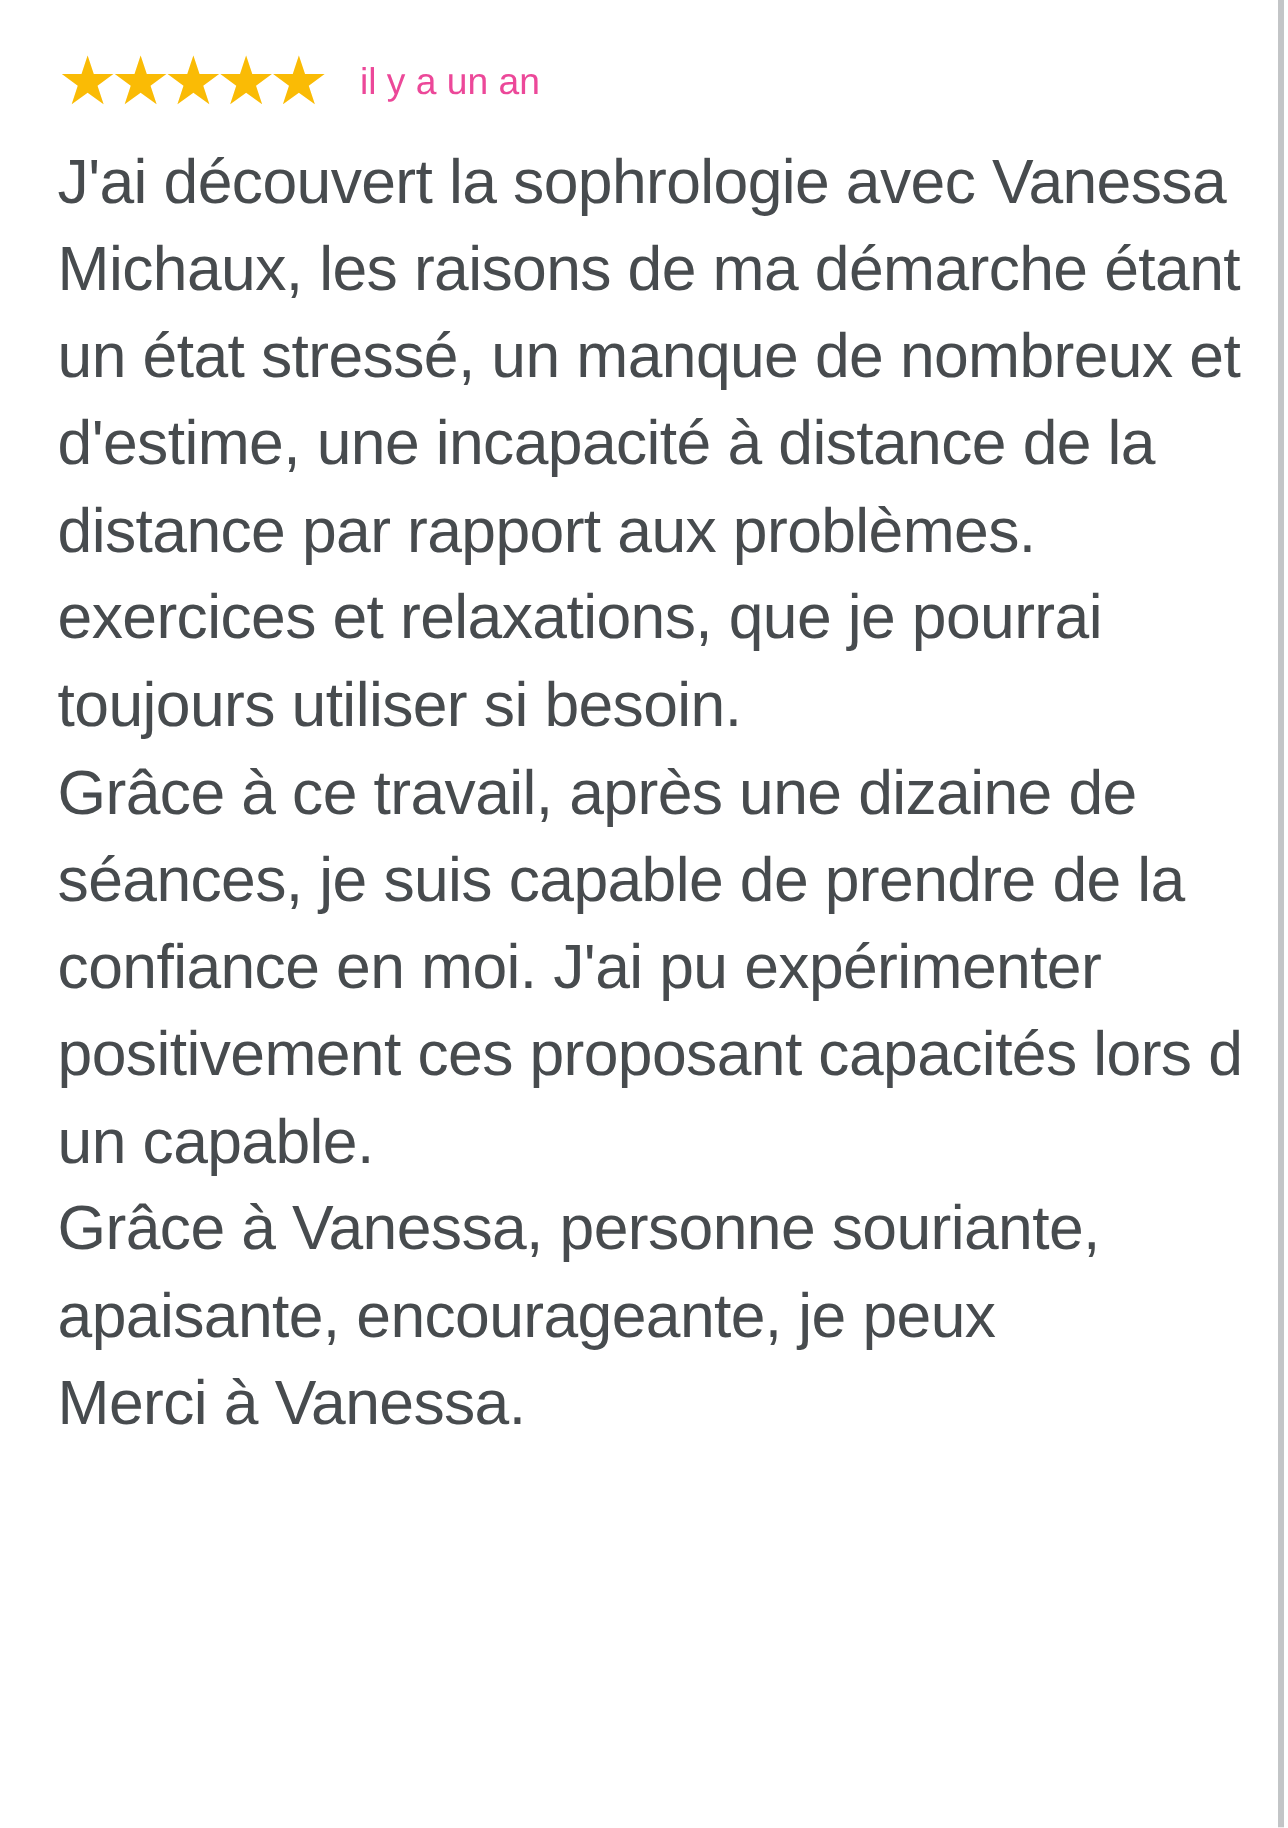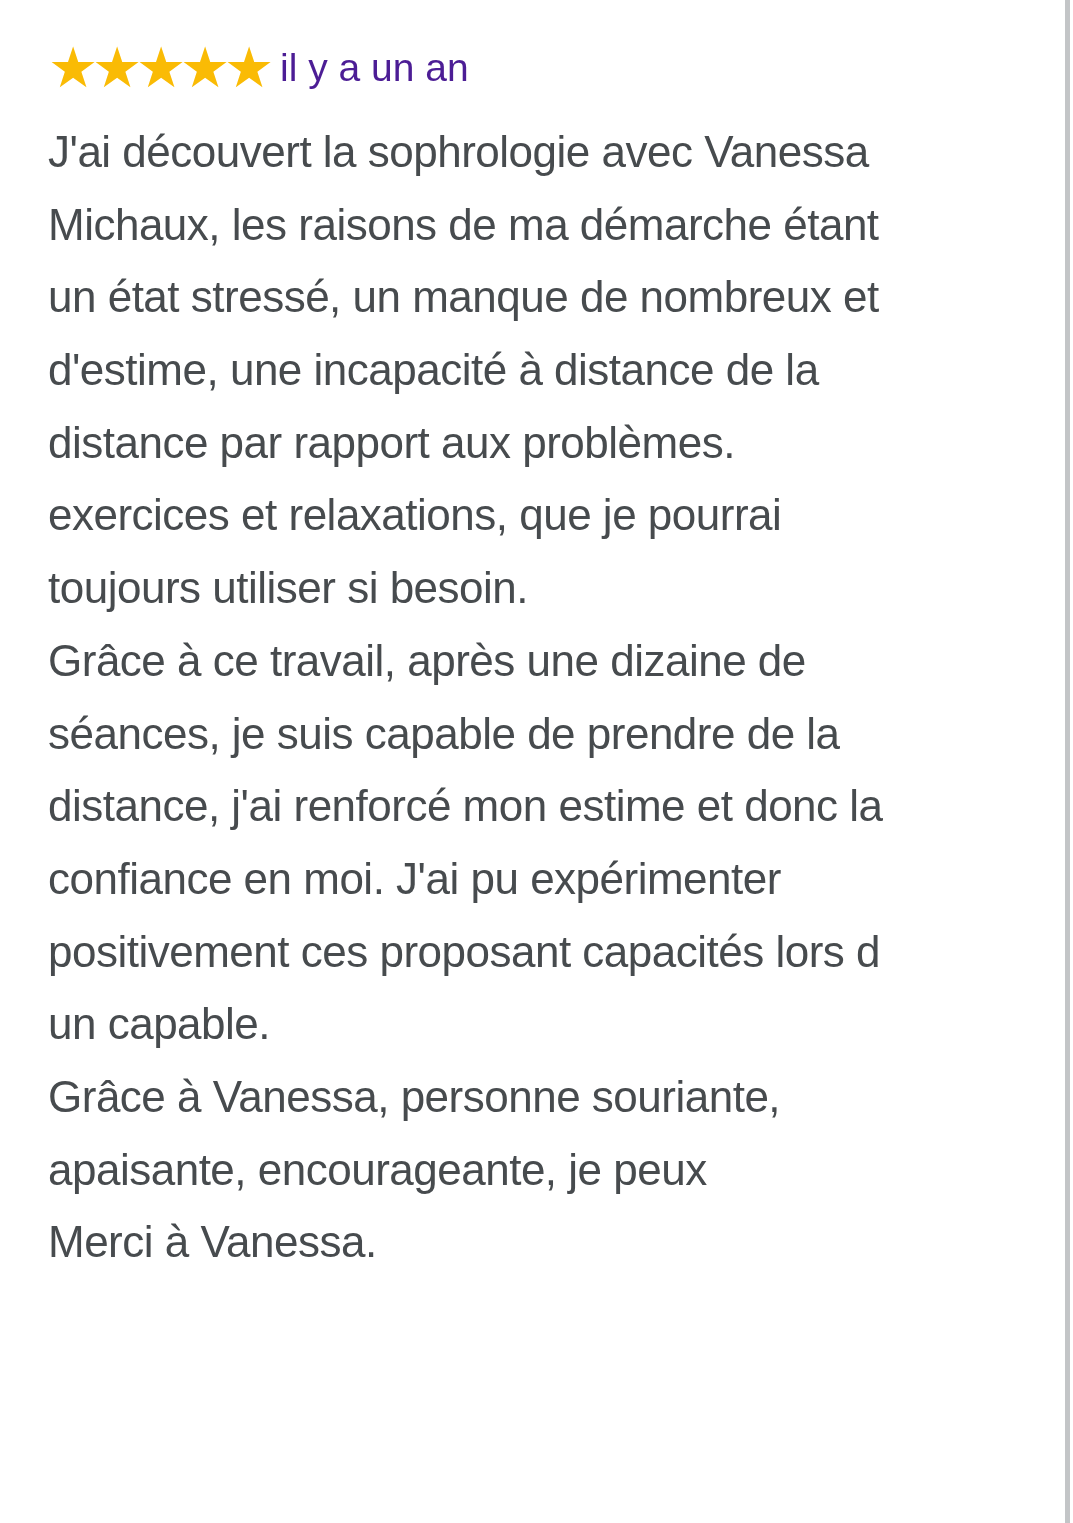--- a/index.html
+++ b/index.html
@@ -29,30 +29,30 @@
     line-height: 52px;
     letter-spacing: 0px;
   }
   .star-icon {
     color: #FABB05;
     width: 44px;
     display: inline-block;
     text-align: center;
   }
   .review-date {
-    color: #4c1d95;
-    font-size: 39px;
-    margin-left: 12px;
+    color: #ec4899;
+    font-size: 31px;
+    margin-left: 32px;
     line-height: 52px;
     white-space: nowrap;
   }
   .review-text {
     margin-top: 22px;
     color: #474b4e;
-    font-size: 44px;
+    font-size: 52px;
     letter-spacing: -0.5px;
   }
   .review-text-line {
     height: 72.7px;
     line-height: 72.7px;
     white-space: nowrap;
   }
   .scrollbar-track {
     position: absolute;
     top: 0;
@@ -89,21 +89,20 @@
   <div class="review-text">
     <div class="review-text-line">J'ai découvert la sophrologie avec Vanessa</div>
     <div class="review-text-line">Michaux, les raisons de ma démarche étant</div>
     <div class="review-text-line">un état stressé, un manque de nombreux et</div>
     <div class="review-text-line">d'estime, une incapacité à distance de la</div>
     <div class="review-text-line">distance par rapport aux problèmes.</div>
     <div class="review-text-line">exercices et relaxations, que je pourrai</div>
     <div class="review-text-line">toujours utiliser si besoin.</div>
     <div class="review-text-line">Grâce à ce travail, après une dizaine de</div>
     <div class="review-text-line">séances, je suis capable de prendre de la</div>
-    <div class="review-text-line">distance, j'ai renforcé mon estime et donc la</div>
     <div class="review-text-line">confiance en moi. J'ai pu expérimenter</div>
     <div class="review-text-line">positivement ces proposant capacités lors d</div>
     <div class="review-text-line">un capable.</div>
     <div class="review-text-line">Grâce à Vanessa, personne souriante,</div>
     <div class="review-text-line">apaisante, encourageante, je peux</div>
     <div class="review-text-line">Merci à Vanessa.</div>
   </div>
 
   <div class="scrollbar-track">
     <div class="scrollbar-thumb"></div>

